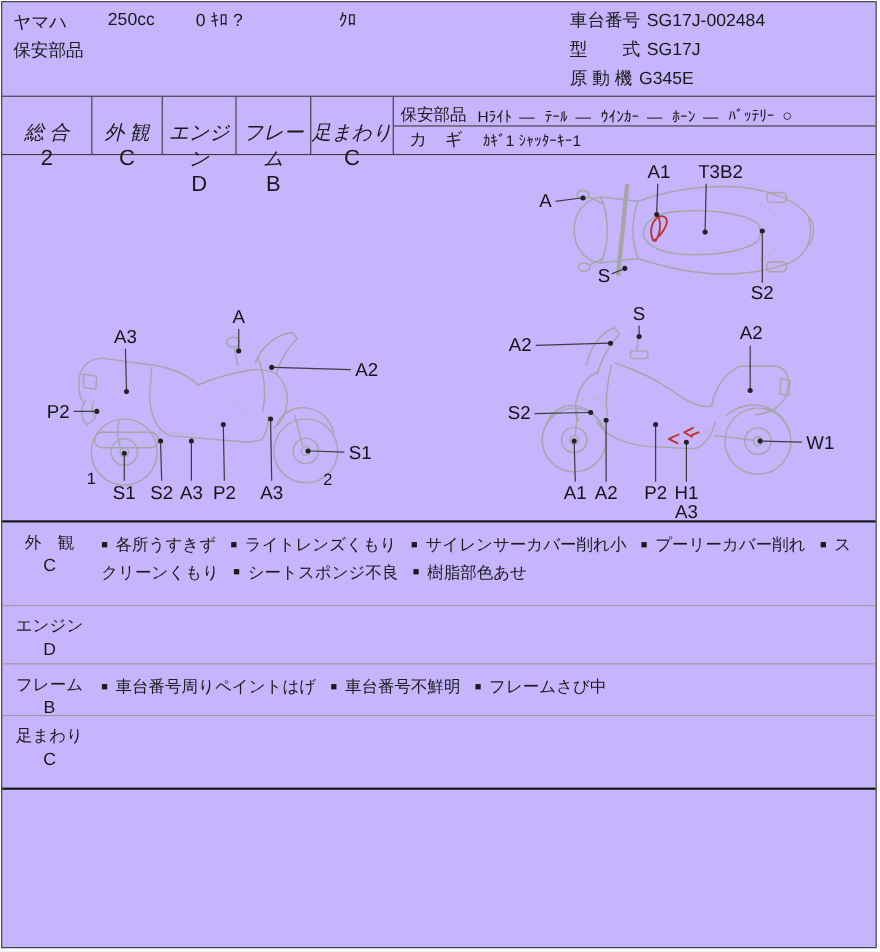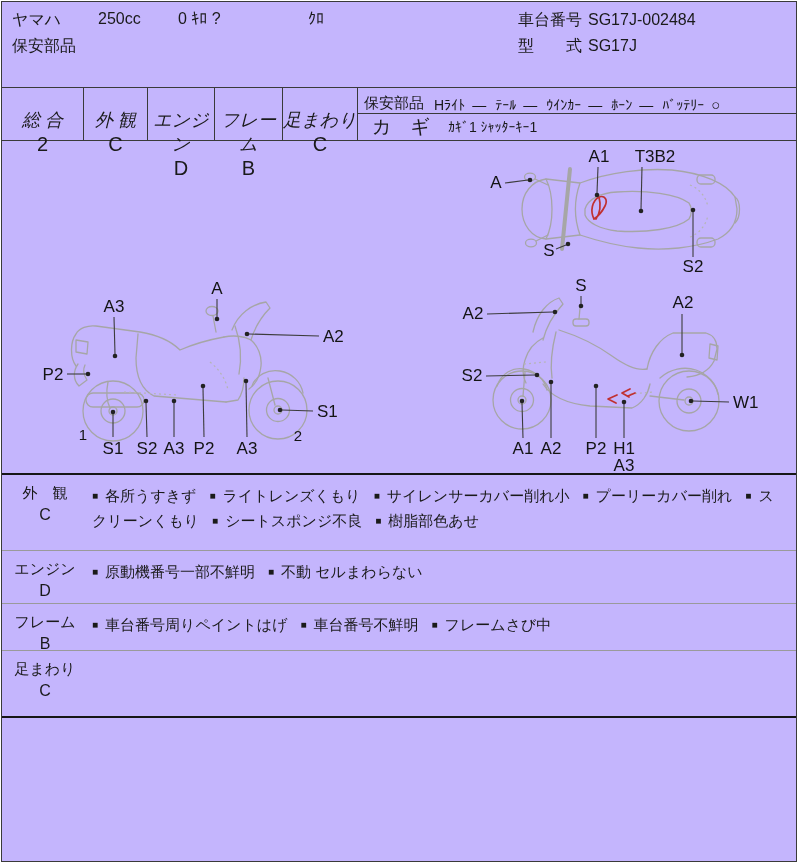--- a/index.html
+++ b/index.html
@@ -25,21 +25,21 @@
   .g-cell .g-label{font-size:18px;margin-top:20px;font-style:italic;}
   .g-cell .g-value{font-size:20px;margin-top:1px;}
   .g-c0{width:82px;} .g-c1{width:64px;} .g-c2{width:67px;} .g-c3{width:68px;} .g-c4{width:75px;}
   .safety{flex:1;display:flex;flex-direction:column;font-size:14px;}
   .safety-top{height:26px;border-bottom:1px solid #3a3a3a;display:flex;align-items:flex-end;padding-left:6px;}
   .safety-top .s-title{font-size:15px;margin-right:10px;}
   .s-item{margin-right:9px;white-space:nowrap;}
   .s-status{margin-left:7px;}
   .s-status.circle{font-weight:bold;font-size:15px;}
   .safety-keys{flex:1;display:flex;align-items:center;padding-left:14px;}
-  .k-label{margin-right:18px;font-size:19px;}
+  .k-label{margin-right:18px;font-size:16px;}
 
   
   .diagram-box{position:relative;height:332px;border-bottom:2px solid #161616;overflow:hidden;}
   .diagram-box svg{position:absolute;overflow:visible;}
   .svg-top{left:440px;top:4px;}
   .svg-left{left:28px;top:133px;}
   .svg-right{left:438px;top:133px;}
   .art{stroke:#a6a6a6;stroke-width:1.3;fill:none;stroke-linecap:round;stroke-linejoin:round;}
   .art-thick{stroke:#a6a6a6;stroke-width:4;fill:none;stroke-linecap:round;}
   .dash{stroke:#b5b5b5;stroke-width:1.2;fill:none;stroke-dasharray:2,3;}
@@ -76,20 +76,23 @@
     <div class="h-item h-cc">250cc</div>
     <div class="h-item h-mileage">0 ｷﾛ ?</div>
     <div class="h-item h-color">ｸﾛ</div>
     <div class="h-item h-model-name">保安部品</div>
     <div class="h-right">
       <div>
         <span class="lbl">車台番号</span><span>SG17J-002484</span>
       </div>
       <div>
         <span class="lbl">型　　式</span><span>SG17J</span>
+      </div>
+      <div>
+        <span class="lbl">原 動 機</span><span>G345E</span>
       </div>
     </div>
   </div>
 
   <div class="grade-row">
     <div class="g-cell g-c0">
       <div class="g-label">総 合</div>
       <div class="g-value">2</div>
     </div>
     <div class="g-cell g-c1">
@@ -299,21 +302,20 @@
       <div class="c-label-grade">C</div>
     </div>
     <div class="c-body"><span class="c-item"><span class="c-bullet">■</span>各所うすきず</span><span class="c-item"><span class="c-bullet">■</span>ライトレンズくもり</span><span class="c-item"><span class="c-bullet">■</span>サイレンサーカバー削れ小</span><span class="c-item"><span class="c-bullet">■</span>プーリーカバー削れ</span><span class="c-item"><span class="c-bullet">■</span>スクリーンくもり</span><span class="c-item"><span class="c-bullet">■</span>シートスポンジ不良</span><span class="c-item"><span class="c-bullet">■</span>樹脂部色あせ</span></div>
   </div>
 
   <div class="c-row">
     <div class="c-label">
       <div class="c-label-name">エンジン</div>
       <div class="c-label-grade">D</div>
     </div>
-    <div class="c-body"><span class="c-item"><span class="c-bullet">■</span>原動機番号一部不鮮明</span><span class="c-item"><span class="c-bullet">■</span>不動 セルまわらない</span></div>
   </div>
 
   <div class="c-row">
     <div class="c-label">
       <div class="c-label-name">フレーム</div>
       <div class="c-label-grade">B</div>
     </div>
     <div class="c-body"><span class="c-item"><span class="c-bullet">■</span>車台番号周りペイントはげ</span><span class="c-item"><span class="c-bullet">■</span>車台番号不鮮明</span><span class="c-item"><span class="c-bullet">■</span>フレームさび中</span></div>
   </div>
 

